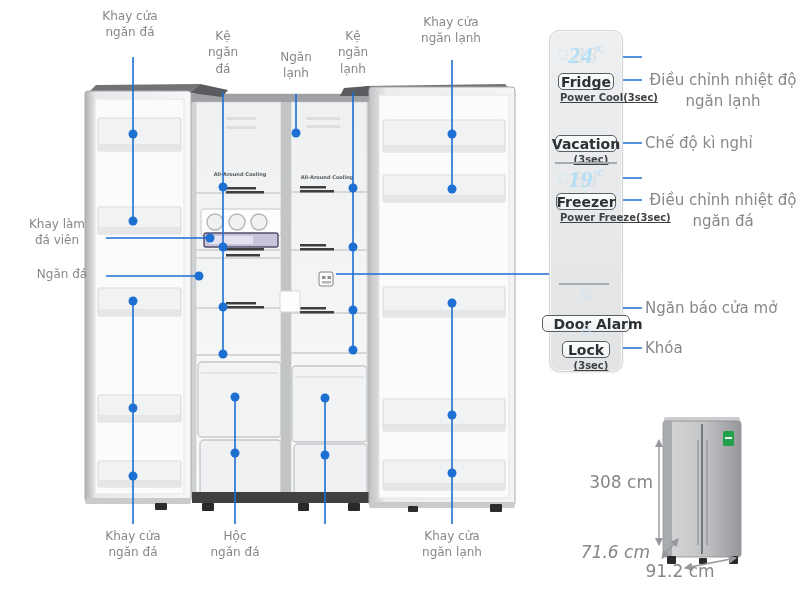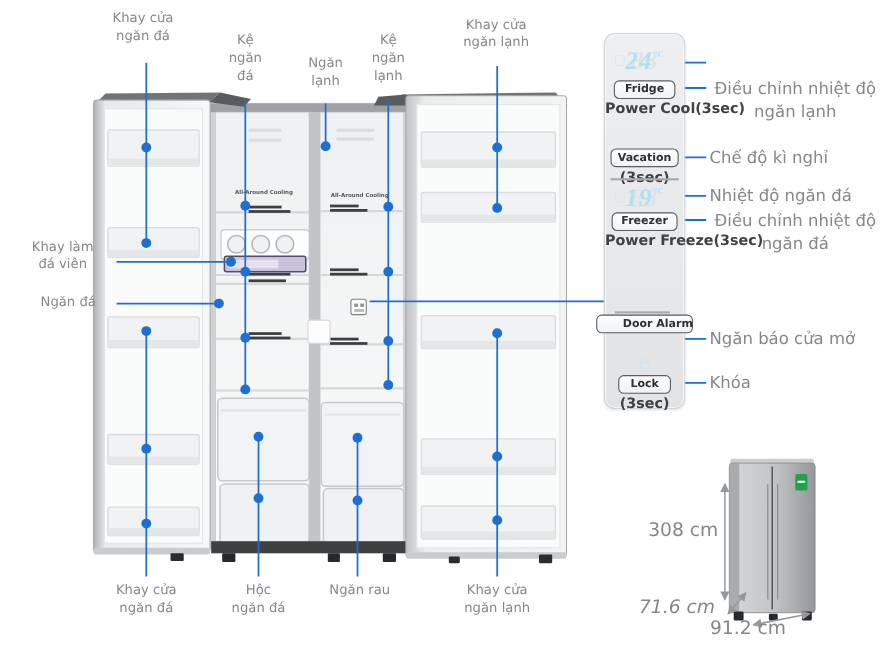--- a/index.html
+++ b/index.html
@@ -36,25 +36,25 @@
         font-family:Liberation Serif, serif;font-weight:bold;font-style:italic;
         font-size:23px;letter-spacing:1px;color:var(--display);}
   .disp .ghost{position:absolute;left:0;right:0;top:0;color:#e0e3e6;}
   .disp .val{position:relative;}
   .disp .unit{font-size:8px;font-style:normal;vertical-align:11px;letter-spacing:0;margin-left:1px;}
   .disp .mini{position:absolute;left:9px;top:7px;width:7px;height:8px;border:1.2px solid #d8e9f4;
               border-radius:2px;}
   .pbtn{position:absolute;left:50%;transform:translateX(-50%);height:17px;
         border:1.4px solid #5a5e62;border-radius:5px;
         background:linear-gradient(#fcfdfd,#f1f2f3);
-        color:#2e3134;font-size:10px;font-weight:bold;
+        color:#2e3134;font-size:14px;font-weight:bold;
         display:flex;align-items:center;justify-content:center;
         padding:0 4px;box-sizing:border-box;white-space:nowrap;}
-  .psub{position:absolute;left:0;right:0;text-align:center;font-size:13px;
-        font-weight:bold;color:#3f4245;white-space:nowrap;}
+  .psub{position:absolute;left:10px;right:0;text-align:center;font-size:10px;
+        font-weight:bold;color:#3f4245;white-space:nowrap;text-decoration:underline;}
   .psep{position:absolute;height:1.5px;background:#a8abae;}
   .ficon{position:absolute;left:50%;transform:translateX(-50%);opacity:.85;}
 </style>
 </head>
 <body>
 
 <div id="stage">
 
   <svg class="overlay" width="800" height="600" viewBox="0 0 800 600">
     <defs>
@@ -275,28 +275,26 @@
 ngăn lạnh</div>
 
   <div class="lbl" style="left:7px;top:216px;width:100px;">Khay làm
 đá viên</div>
   <div class="lbl" style="left:12px;top:266px;width:100px;">Ngăn đá</div>
 
   <div class="lbl" style="left:73px;top:528px;width:120px;">Khay cửa
 ngăn đá</div>
   <div class="lbl" style="left:185px;top:528px;width:100px;">Hộc
 ngăn đá</div>
-  <div class="lbl" style="left:275px;top:528px;width:104px;">Ngăn rau</div>
   <div class="lbl" style="left:392px;top:528px;width:120px;">Khay cửa
 ngăn lạnh</div>
 
   <div class="rlbl center" style="left:645px;top:70px;">Điều chỉnh nhiệt độ
 ngăn lạnh</div>
   <div class="rlbl" style="left:645px;top:133px;">Chế độ kì nghỉ</div>
-  <div class="rlbl" style="left:645px;top:168px;">Nhiệt độ ngăn đá</div>
   <div class="rlbl center" style="left:645px;top:190px;">Điều chỉnh nhiệt độ
 ngăn đá</div>
   <div class="rlbl" style="left:645px;top:298px;">Ngăn báo cửa mở</div>
   <div class="rlbl" style="left:645px;top:338px;">Khóa</div>
 
   <div class="panel">
     <div class="disp" style="top:12px;">
       <span class="mini"></span>
       <span class="ghost">88</span>
       <span class="val"><span>24</span><span class="unit">°C</span></span>
@@ -314,21 +312,21 @@
       <span class="val"><span>19</span><span class="unit">°C</span></span>
     </div>
     <div class="pbtn" style="top:162px;width:60px;">Freezer</div>
     <div class="psub" style="top:181px;">Power Freeze(3sec)</div>
 
     <div class="psep" style="left:9px;right:13px;top:252px;"></div>
     <svg class="ficon" style="top:257px;" width="12" height="11" viewBox="0 0 12 11">
       <path d="M6 1 a3.4 3.4 0 0 1 3.4 3.4 v2.2 l1.1 1.6 H1.5 l1.1 -1.6 v-2.2 A3.4 3.4 0 0 1 6 1 Z" fill="none" stroke="#cde4f2" stroke-width="1.1"></path>
       <path d="M4.8 9.2 a1.2 1.2 0 0 0 2.4 0" fill="none" stroke="#cde4f2" stroke-width="1.1"></path>
     </svg>
-    <div class="pbtn" style="top:255px;width:88px;padding-left:28px;">Door Alarm</div>
+    <div class="pbtn" style="top:284px;width:88px;padding-left:28px;">Door Alarm</div>
 
     <svg class="ficon" style="top:293px;" width="11" height="12" viewBox="0 0 11 12">
       <rect x="1.6" y="5" width="7.8" height="5.8" rx="1" fill="none" stroke="#cde4f2" stroke-width="1.1"></rect>
       <path d="M3.3 5 V3.4 a2.2 2.2 0 0 1 4.4 0 V5" fill="none" stroke="#cde4f2" stroke-width="1.1"></path>
     </svg>
     <div class="pbtn" style="top:310px;width:48px;">Lock</div>
     <div class="psub" style="top:329px;">(3sec)</div>
   </div>
 
   <div class="dim" style="left:583px;top:472px;width:70px;text-align:right;">308 cm</div>

